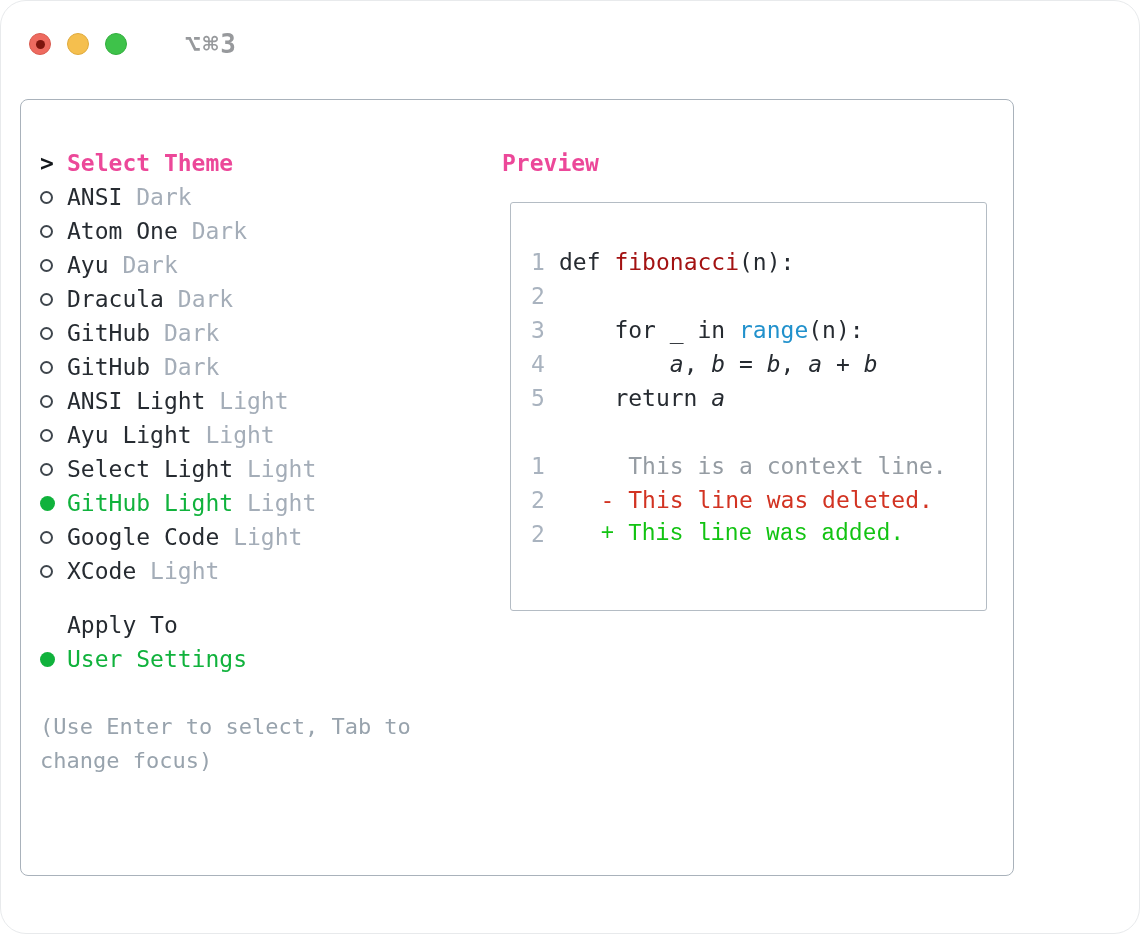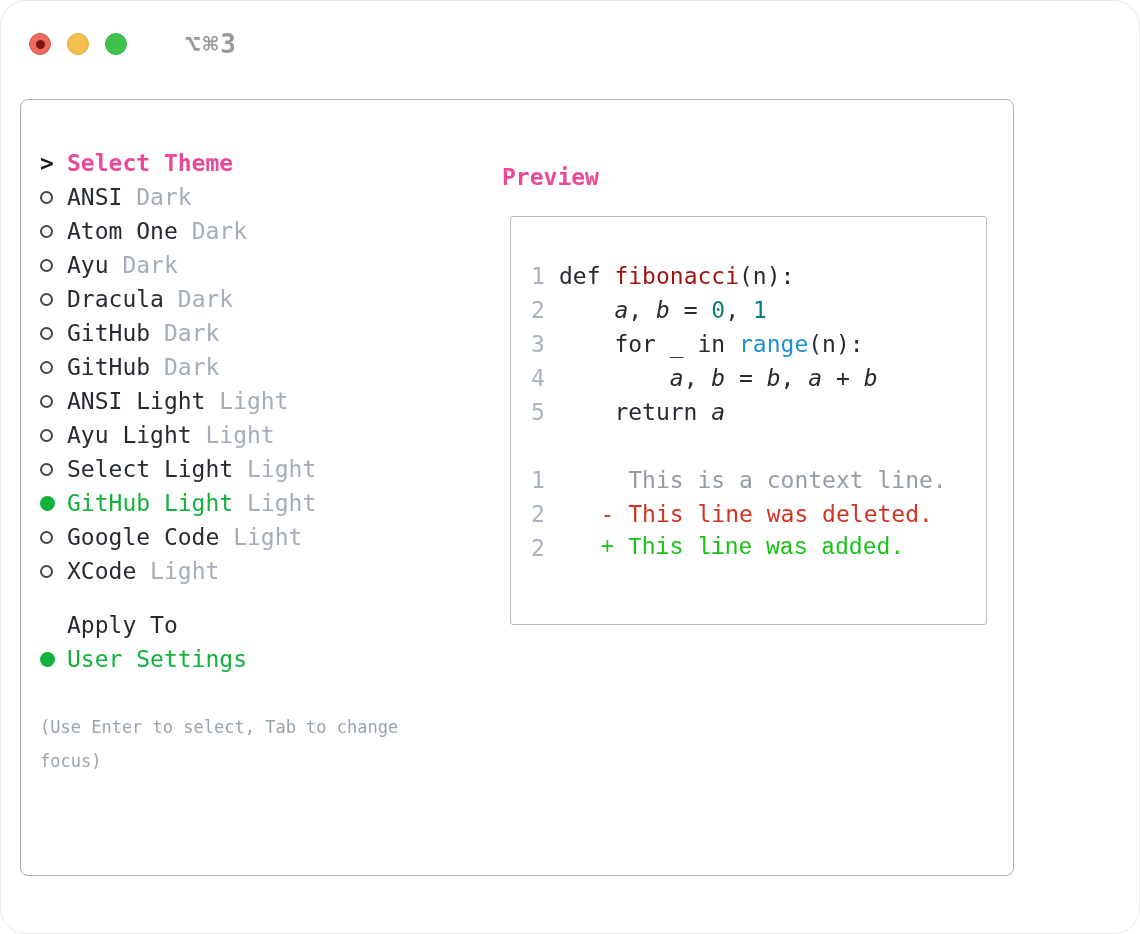--- a/index.html
+++ b/index.html
@@ -30,33 +30,33 @@
   .traffic.yellow{background:var(--traffic-yellow);border:1px solid #e0ab3d;}
   .traffic.green{background:var(--traffic-green);border:1px solid #33af3f;}
   .traffic .dot{position:absolute;left:50%;top:50%;width:9px;height:9px;margin:-4.5px 0 0 -4.5px;border-radius:50%;background:#7e150d;}
   .win-title{margin-left:42px;font-size:26px;font-weight:bold;color:#97999c;letter-spacing:2px;}
 
   .panel{
     position:absolute;left:19px;top:98px;width:994px;height:777px;
     border:1.5px solid #a9b2bb;border-radius:8px;background:#fff;
   }
   .left-col{position:absolute;left:19px;top:46px;width:445px;}
-  .right-col{position:absolute;left:481px;top:46px;width:500px;margin-top:14px;}
+  .right-col{position:absolute;left:481px;top:46px;width:500px;}
 
   .row{display:flex;align-items:center;height:34px;line-height:34px;font-size:23px;white-space:pre;color:var(--text-primary);}
   .marker{width:27px;display:flex;align-items:center;flex:0 0 27px;}
   .prompt{font-weight:bold;color:#14181c;}
   .hdr{font-weight:bold;color:#ec4899;}
   .circle{width:13px;height:13px;border-radius:50%;border:2px solid #3f464d;background:transparent;}
   .circle.filled{width:15px;height:15px;border:none;background:var(--accent-green);}
   .theme-name{color:var(--text-primary);}
   .variant{color:var(--text-muted);margin-left:1ch;text-align:right;}
   .selected .theme-name{color:var(--accent-green);}
   .section-gap{margin-top:20px;}
-  .hint{margin-top:34px;width:420px;font-size:17px;line-height:34px;color:#98a3ad;white-space:normal;}
+  .hint{margin-top:34px;width:420px;font-size:22px;line-height:34px;color:#98a3ad;white-space:normal;}
 
   .preview-box{
     margin-top:22px;margin-left:8px;width:477px;height:409px;
     border:1.5px solid #b4bcc4;border-radius:3px;background:#fff;
     padding:42px 0 0 20px;overflow:hidden;
   }
   .code-row{display:flex;height:34px;line-height:34px;font-size:23px;white-space:pre;}
   .ln{flex:0 0 28px;color:var(--line-number);}
   .code-content{color:var(--text-primary);white-space:pre;}
   .tok-text{color:var(--text-primary);}
@@ -111,21 +111,21 @@
 
       <div class="hint">(Use Enter to select, Tab to change focus)</div>
     </div>
 
     <div class="right-col">
       <div class="row">
         <span class="hdr">Preview</span>
       </div>
       <div class="preview-box" id="preview-box">
           <div class="code-row"><span class="ln">1</span><span class="code-content"><span class="tok-text">def </span><span class="tok-func">fibonacci</span><span class="tok-text">(n):</span></span></div>
-          <div class="code-row"><span class="ln">2</span><span class="code-content"><span class="tok-text">    </span><span class="tok-var">a</span><span class="tok-text">, </span><span class="tok-var">b</span><span class="tok-text"> = </span><span class="tok-num">0</span><span class="tok-text">, </span><span class="tok-num">1</span></span></div>
+          <div class="code-row"><span class="ln">2</span></div>
           <div class="code-row"><span class="ln">3</span><span class="code-content"><span class="tok-text">    for _ in </span><span class="tok-builtin">range</span><span class="tok-text">(n):</span></span></div>
           <div class="code-row"><span class="ln">4</span><span class="code-content"><span class="tok-text">        </span><span class="tok-var">a</span><span class="tok-text">, </span><span class="tok-var">b</span><span class="tok-text"> = </span><span class="tok-var">b</span><span class="tok-text">, </span><span class="tok-var">a</span><span class="tok-text"> + </span><span class="tok-var">b</span></span></div>
           <div class="code-row"><span class="ln">5</span><span class="code-content"><span class="tok-text">    return </span><span class="tok-var">a</span></span></div>
           <div class="spacer-row"></div>
           <div class="code-row"><span class="ln">1</span><span class="code-content diff-context">     This is a context line.</span></div>
           <div class="code-row"><span class="ln">2</span><span class="code-content diff-deleted">   - This line was deleted.</span></div>
           <div class="code-row"><span class="ln">2</span><span class="code-content diff-added">   + This line was added.</span></div>
         </div>
     </div>
   </div>

